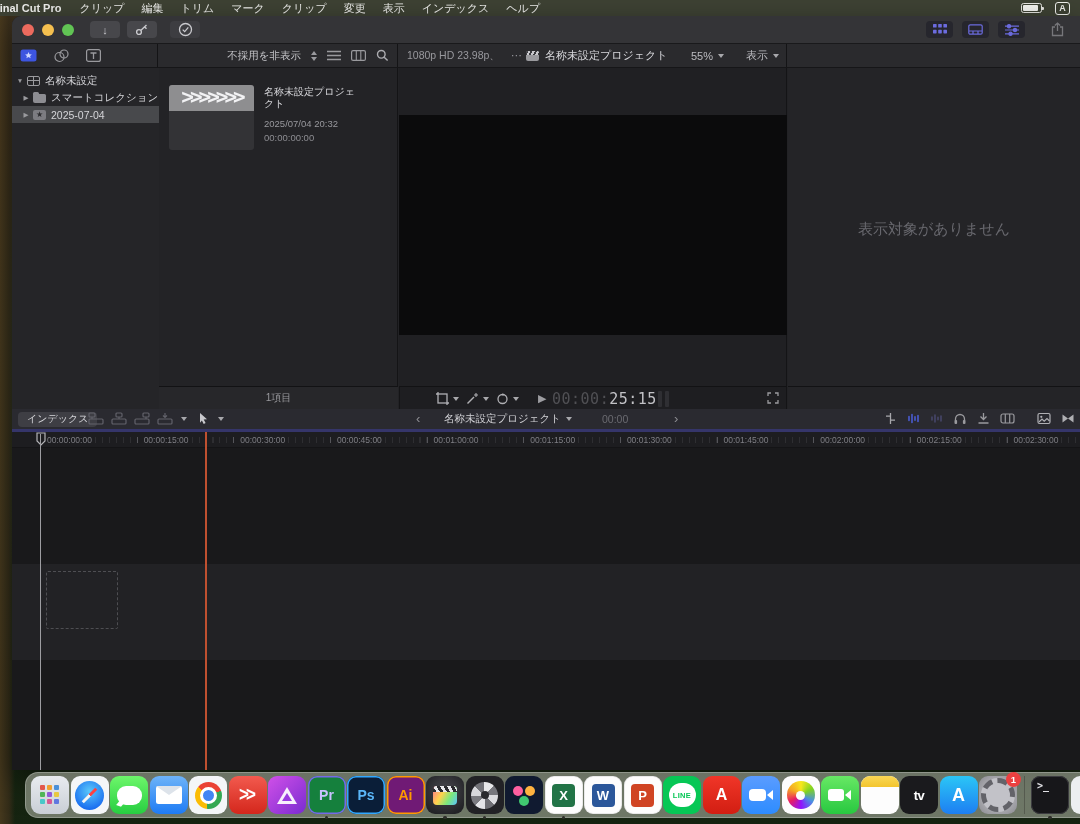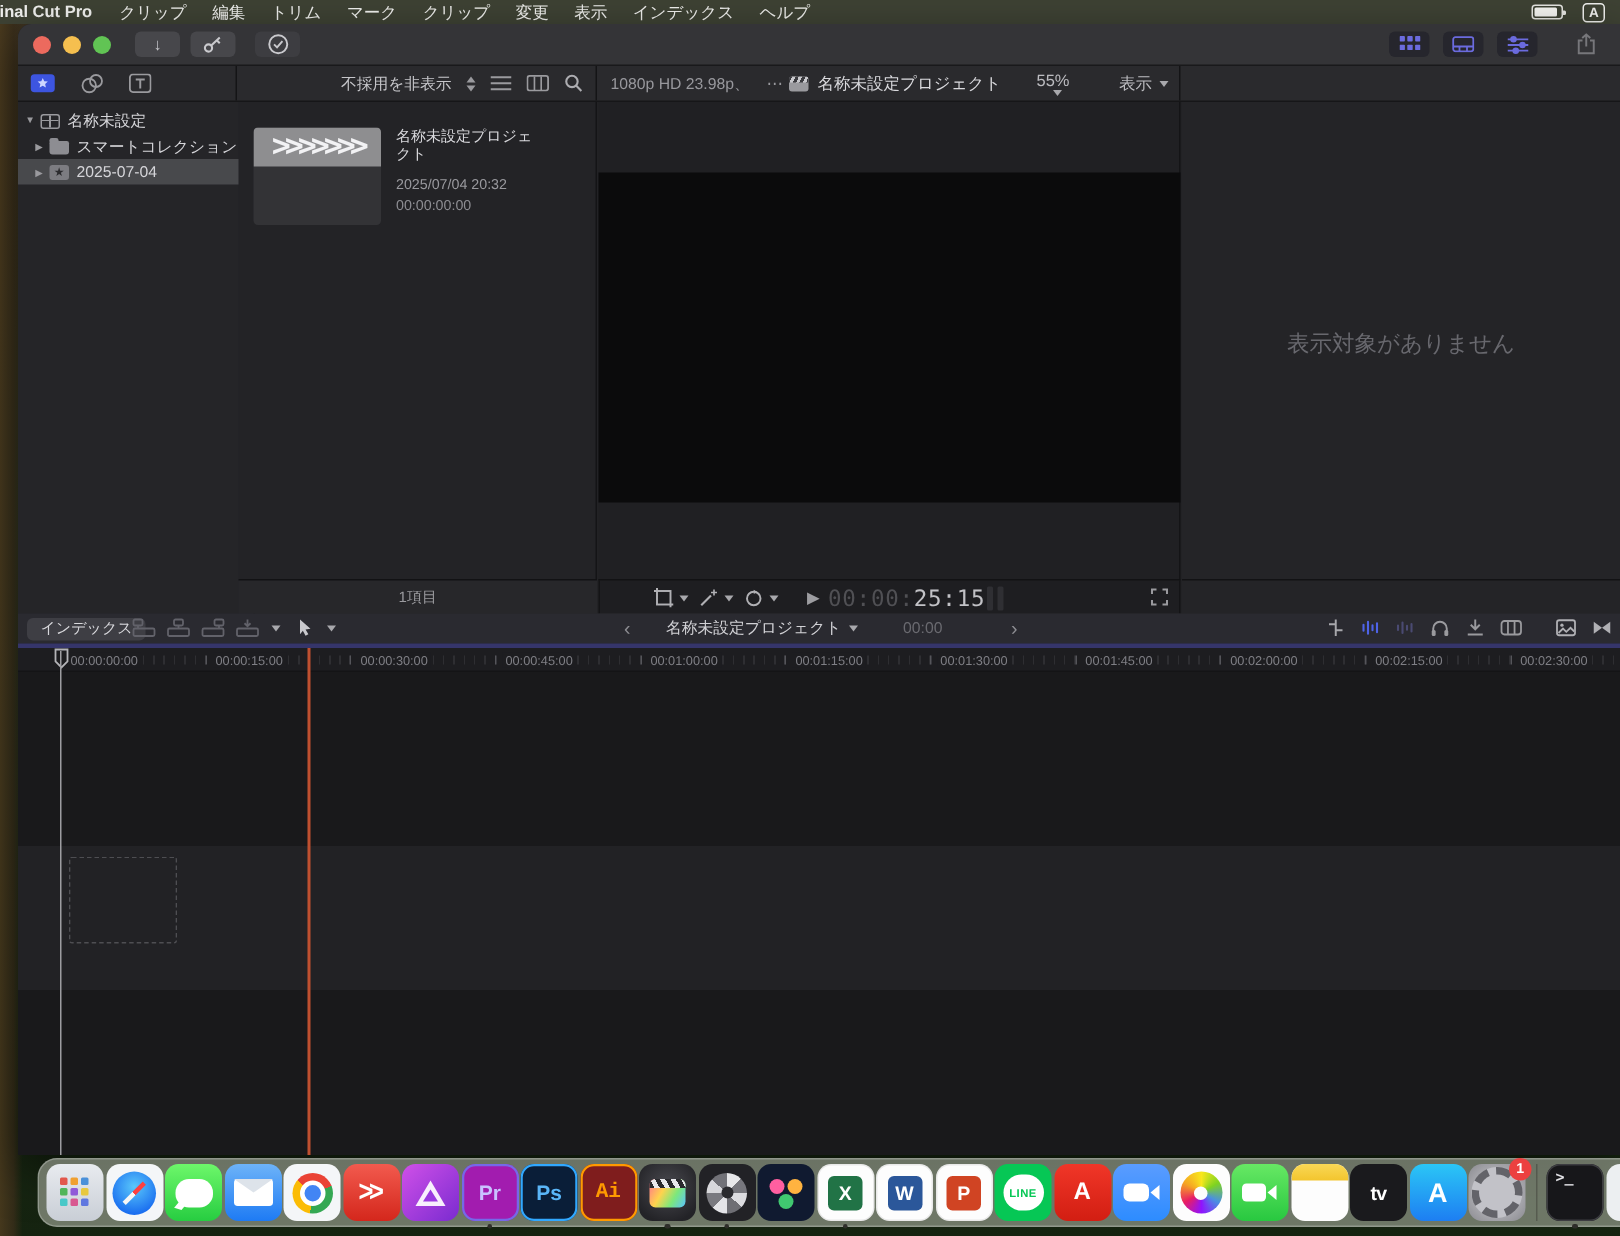--- a/index.html
+++ b/index.html
@@ -48,21 +48,21 @@
   .stepper { display:flex; flex-direction:column; gap:2px; align-items:center; }
   .tri-up { width:0; height:0; border-left:3.5px solid transparent; border-right:3.5px solid transparent; border-bottom:4px solid #9a9a9e; }
   .tri-down { width:0; height:0; border-left:3.5px solid transparent; border-right:3.5px solid transparent; border-top:4px solid #9a9a9e; }
   .caret { width:0; height:0; border-left:3.5px solid transparent; border-right:3.5px solid transparent; border-top:4px solid #a8a8ac; margin-left:5px; }
   .fmt-label { color:#98989d; font-size:10.5px; position:absolute; left:8px; white-space:nowrap; }
   .more-dots { position:absolute; left:112px; color:#98989d; font-size:11px; letter-spacing:1px; }
   .clapper { position:absolute; left:127px; width:13px; height:10px; border-radius:2px; background:#9a9a9e; overflow:hidden; }
   .clapper::before { content:""; position:absolute; left:0; top:0; right:0; height:4px;
     background:repeating-linear-gradient(115deg,#3a3a3e 0 2px,#c9c9cd 2px 4px); }
   .vh-project { position:absolute; left:146px; color:#d9d9dd; font-size:11px; display:flex; align-items:center; white-space:nowrap; }
-  .vh-zoom { position:absolute; left:292px; color:#bcbcc0; font-size:11px; display:flex; align-items:center;flex-direction:column; }
+  .vh-zoom { position:absolute; left:292px; color:#bcbcc0; font-size:11px; display:flex; align-items:center; }
   .vh-view { position:absolute; left:347px; color:#bcbcc0; font-size:11px; display:flex; align-items:center; }
   .hd-icon { display:flex; align-items:center; justify-content:center; }
 
   
   .pane { position:absolute; top:52px; }
   .sidebar { left:0; width:158px; height:341px; background:#252528; border-right:1px solid #141416; padding-top:4px; }
   .side-row { height:17px; display:flex; align-items:center; padding-left:9px; color:#d5d5d9; font-size:10.5px; white-space:nowrap; }
   .side-row.root { padding-left:3px; }
   .side-row.selected { background:#48494c; }
   .disc { width:10px; font-size:6.5px; color:#9a9a9e; text-align:center; margin-right:2px; }
@@ -159,25 +159,25 @@
     border-left:13px solid transparent; border-right:13px solid transparent; border-top:9px solid #dde3ea; }
   .dk.chrome { background:#f4f6f8; }
   .dk.chrome::before { content:""; width:27px; height:27px; border-radius:50%;
     background:conic-gradient(from -50deg,#ea4335 0 33%,#34a853 33% 66%,#fbbc05 66% 100%); }
   .dk.chrome::after { content:""; position:absolute; width:11px; height:11px; border-radius:50%; background:#4285f4; border:3px solid #fff; }
   .dk.red-video { background:linear-gradient(#f25a4e,#d4271c); }
   .dk.red-video .glyph { color:#fff; font-weight:bold; font-size:17px; letter-spacing:-3px; transform:scaleY(1.15); padding-right:3px; }
   .dk.affinity-photo { background:linear-gradient(135deg,#d050e8,#7a2bd0); }
   .dk.affinity-photo::before { content:""; width:0; height:0; border-left:10px solid transparent; border-right:10px solid transparent; border-bottom:17px solid rgba(255,255,255,.92); }
   .dk.affinity-photo::after { content:""; position:absolute; top:17px; width:0; height:0; border-left:5px solid transparent; border-right:5px solid transparent; border-bottom:8px solid #9a3ae0; }
-  .dk.premiere-pro { background:#a21caf; box-shadow:inset 0 0 0 1.5px #7569e8; }
+  .dk.premiere-pro { background:#15803d; box-shadow:inset 0 0 0 1.5px #7569e8; }
   .dk.premiere-pro .glyph { color:#c9c2ff; font-weight:bold; font-size:14px; }
   .dk.photoshop { background:#0a1e38; box-shadow:inset 0 0 0 1.5px #31a8ff; }
   .dk.photoshop .glyph { color:#5ab6f8; font-weight:bold; font-size:14px; }
-  .dk.illustrator { background:#7f1d1d; box-shadow:inset 0 0 0 1.5px #ff9a00;font-family:Liberation Mono, monospace; }
+  .dk.illustrator { background:#701a75; box-shadow:inset 0 0 0 1.5px #ff9a00; }
   .dk.illustrator .glyph { color:#ff9a00; font-weight:bold; font-size:14px; }
   .dk.final-cut-pro { background:radial-gradient(circle at 50% 40%,#4a4a50,#232327 80%); }
   .dk.final-cut-pro::before { content:""; position:absolute; left:7px; top:10px; width:24px; height:19px; border-radius:4px;
     background:linear-gradient(120deg,#ff6f91,#ffd34d 38%,#7ce87c 68%,#59c3ff); }
   .dk.final-cut-pro::after { content:""; position:absolute; left:7px; top:10px; width:24px; height:6px; border-radius:4px 4px 0 0;
     background:repeating-linear-gradient(60deg,#2a2a2e 0 3px,#e8e8ec 3px 6px); }
   .dk.compressor { background:#222226; }
   .dk.compressor::before { content:""; width:27px; height:27px; border-radius:50%;
     background:conic-gradient(#e8e8ea 0 12%,#77777d 12% 25%,#dcdce0 25% 37%,#6e6e74 37% 50%,#e4e4e8 50% 62%,#7a7a80 62% 75%,#d8d8dc 75% 87%,#727278 87% 100%); }
   .dk.compressor::after { content:""; position:absolute; width:8px; height:8px; border-radius:50%; background:#2a2a2e; }

